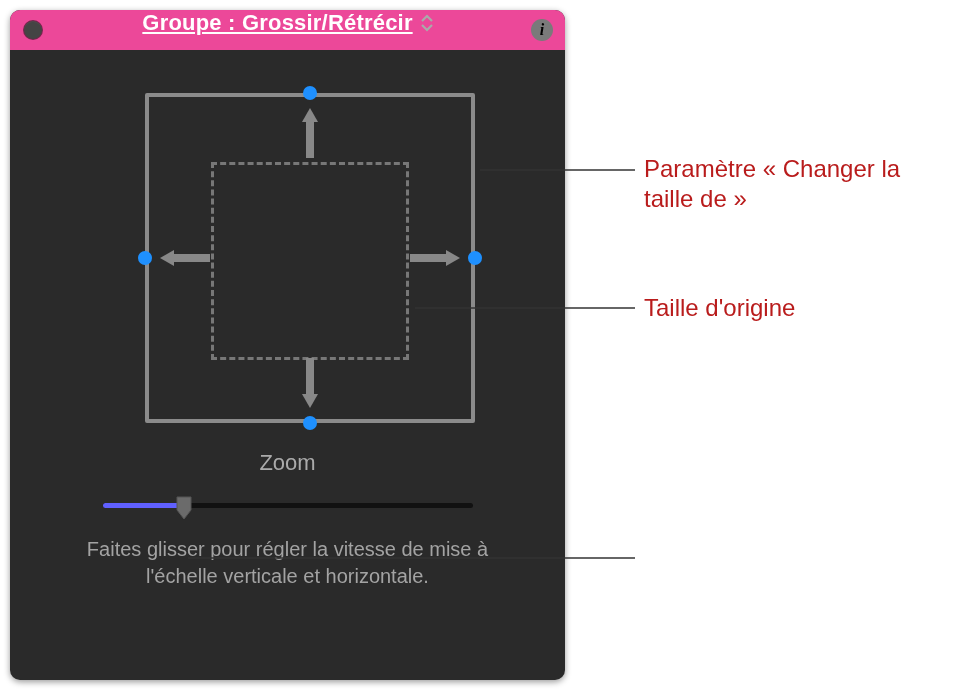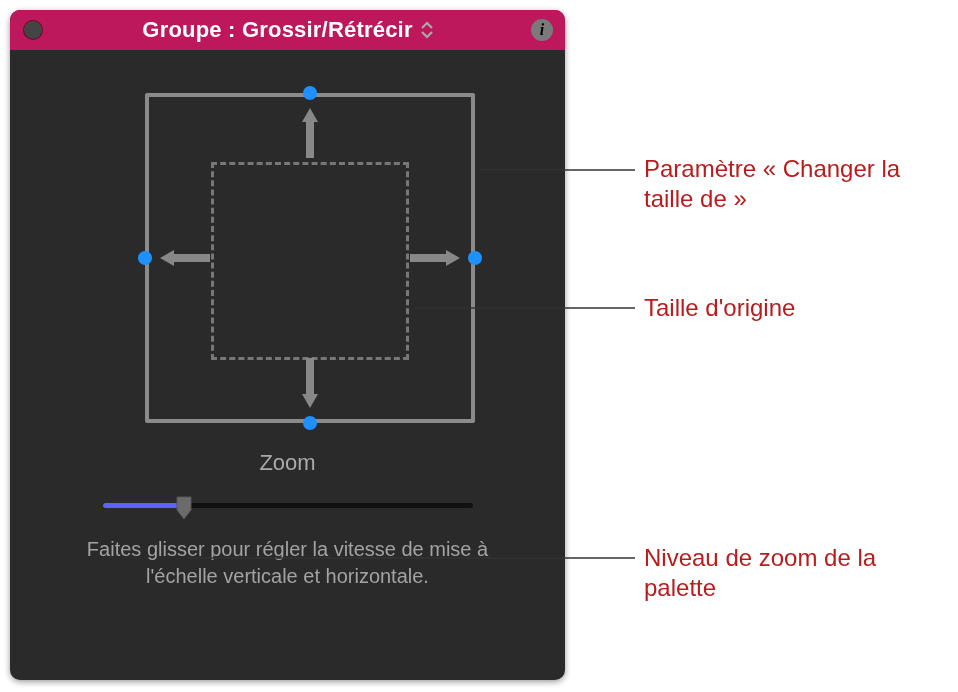--- a/index.html
+++ b/index.html
@@ -26,24 +26,25 @@
     background: #2a2a2a;
     border-radius: 10px;
     box-shadow: 0 2px 6px rgba(0,0,0,0.4);
     overflow: hidden;
   }
 
   
   .titlebar {
     position: relative;
     height: 40px;
-    background: #be185d;
-    display: flex;
-    align-items: center;
+    background: #ec4899;
+    display: flex;
+    align-items: flex-start;
     color: #fff;
+    text-decoration: underline;
   }
   .traffic-dot {
     position: absolute;
     left: 14px;
     top: 11px;
     width: 18px;
     height: 18px;
     border-radius: 50%;
     background: #444;
     box-shadow: inset 0 1px 0 rgba(255,255,255,0.05), 0 0 0 1px rgba(0,0,0,0.5);
@@ -285,15 +286,14 @@
   </div>
 
   <svg class="connectors" viewBox="0 0 958 692">
     <line x1="480" y1="170" x2="635" y2="170" stroke="#333" stroke-width="1.5"></line>
     <line x1="415" y1="308" x2="635" y2="308" stroke="#333" stroke-width="1.5"></line>
     <line x1="188" y1="558" x2="635" y2="558" stroke="#333" stroke-width="1.5"></line>
   </svg>
 
   <div class="callout callout-1">Paramètre « Changer la taille de »</div>
   <div class="callout callout-2">Taille d'origine</div>
-  <div class="callout callout-3">Niveau de zoom de la palette</div>
 
 </div>
 
 </body></html>

